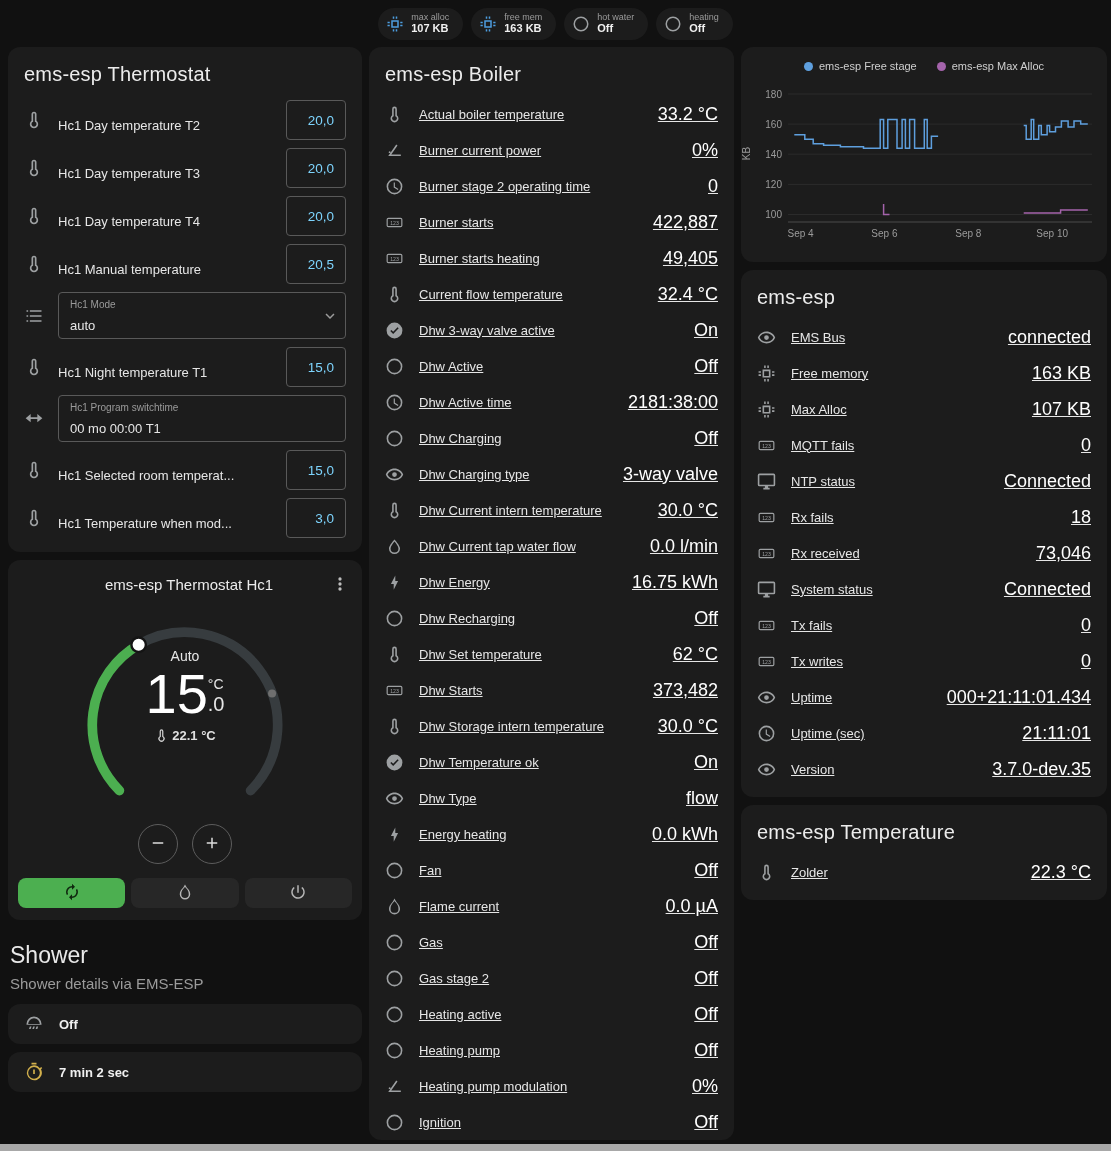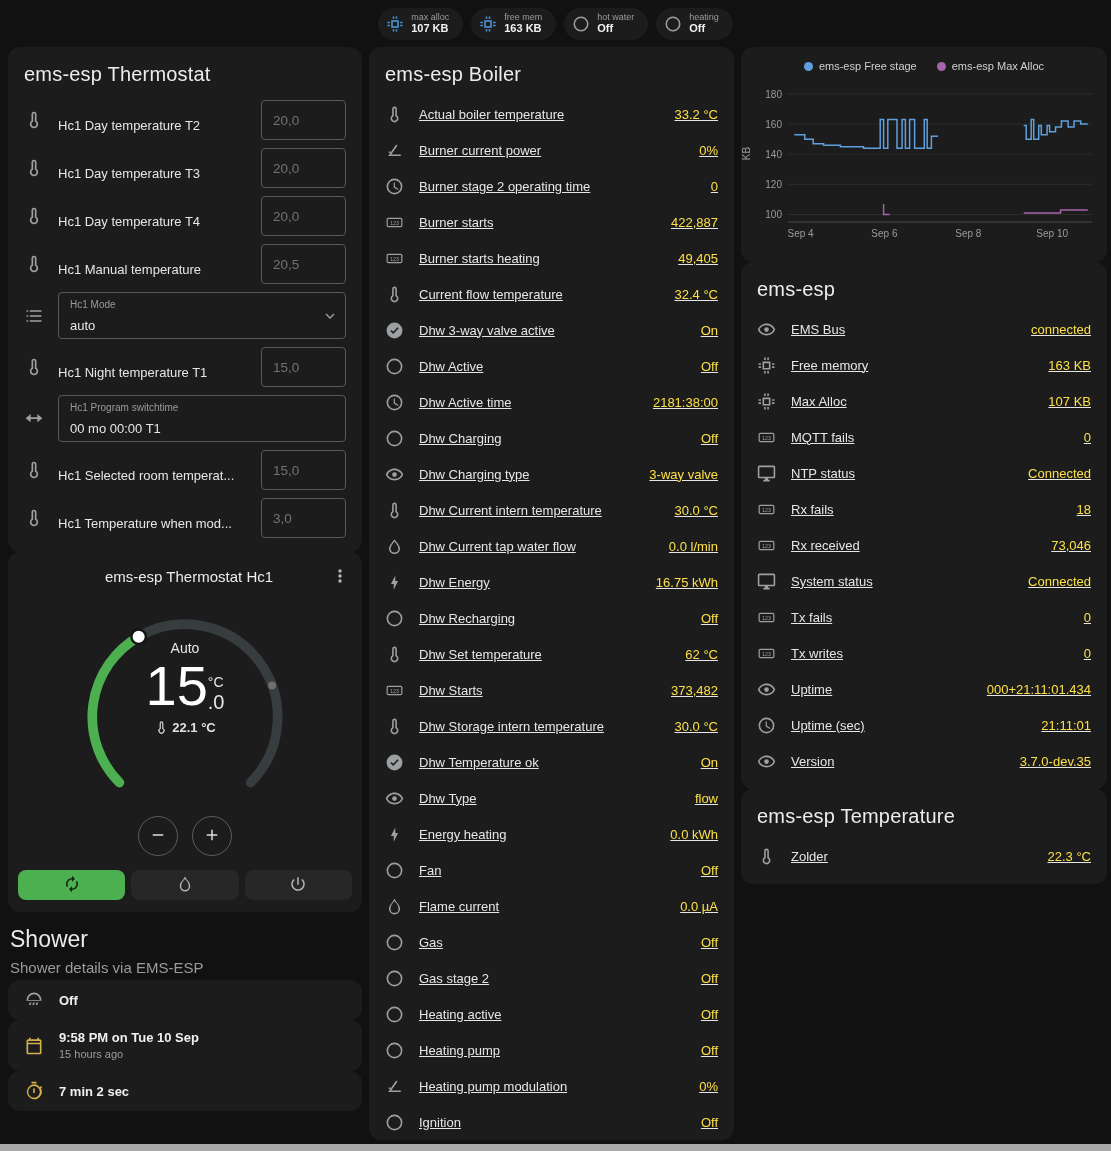--- a/index.html
+++ b/index.html
@@ -12,59 +12,59 @@
   .badges { display:flex; gap:8px; }
   .badge { display:flex; align-items:center; gap:7px; background:#1c1c1c; border-radius:18px; padding:4px 14px 4px 8px; height:32px; cursor:pointer; }
   .badge-icon { display:flex; width:18px; height:18px; }
   .badge-icon svg { width:18px; height:18px; }
   .badge-text { display:flex; flex-direction:column; line-height:1.15; }
   .badge-label { font-size:9px; color:#9b9b9b; }
   .badge-value { font-size:11px; font-weight:bold; color:#f1f1f1; }
 
   
   .cols { display:grid; grid-template-columns:354px 365px 366px; gap:7px; padding:0 8px; align-items:start; }
-  .col { display:flex; flex-direction:column; min-width:0; }
+  .col { display:flex; flex-direction:column; gap:8px; min-width:0; }
 
   .card { background:#1c1c1c; border-radius:12px; overflow:hidden; }
   .card-title { padding:16px 16px 10px 16px; font-size:20px; font-weight:500; color:#ececec; letter-spacing:.2px; }
 
   
   .row { display:flex; align-items:center; gap:14px; height:36px; padding:0 16px; cursor:pointer;text-decoration:underline; }
   .row .icon { display:flex; width:20px; color:#9da0a2; flex:none; }
   .row .icon svg { width:19px; height:19px; }
   .row .label { flex:1; font-size:13px; font-weight:500; color:#e6e6e6; white-space:nowrap; overflow:hidden; text-overflow:ellipsis; }
-  .row .value { font-size:13px; color:#fde047; white-space:nowrap; }
+  .row .value { font-size:18px; color:#ffffff; white-space:nowrap; }
 
   
   .t-rows { padding:4px 16px 14px 16px; display:flex; flex-direction:column; gap:8px; }
   .t-row { display:flex; align-items:center; gap:12px; min-height:40px; }
   .t-row .icon { display:flex; width:22px; color:#9da0a2; flex:none; }
   .t-row .icon svg { width:20px; height:20px; }
   .t-label { flex:1; font-size:13px; font-weight:500; color:#e6e6e6; white-space:nowrap; overflow:hidden; text-overflow:ellipsis;margin-top:10px; }
-  .num-box { width:85px; height:40px; border:1px solid #595959; border-radius:4px; display:flex; align-items:center; padding:0 11px; font-size:13.5px; color:#737373; cursor:text; flex:none; }
+  .num-box { width:60px; height:40px; border:1px solid #595959; border-radius:4px; display:flex; align-items:center; padding:0 11px; font-size:13.5px; color:#7dd3fc; cursor:text; flex:none;justify-content:flex-end; }
   .wide-box { flex:1; height:47px; border:1px solid #595959; border-radius:4px; position:relative; cursor:pointer; padding:6px 28px 5px 11px; display:flex; flex-direction:column; justify-content:space-between; min-width:0; }
   .box-label { font-size:10px; color:#9b9b9b; white-space:nowrap; }
   .box-value { font-size:13px; color:#e6e6e6; white-space:nowrap; }
   .chev { position:absolute; right:6px; top:14px; width:18px; color:#9b9b9b; }
   .chev svg { width:18px; height:18px; }
 
   
   .dial-head { display:flex; align-items:center; padding:14px 10px 0 16px; }
   .dial-title { flex:1; text-align:center; font-size:15px; font-weight:500; color:#ececec; padding-left:24px; }
   .kebab { width:22px; color:#bdbdbd; cursor:pointer; display:flex; }
   .kebab svg { width:20px; height:20px; }
   .dial-wrap { position:relative; height:268px; margin-top:2px; }
   .dial-svg { position:absolute; left:50%; top:0; transform:translateX(-50%); width:258px; height:258px; }
   .arc-bg { fill:none; stroke:#373c3f; stroke-width:12; stroke-linecap:round; }
   .arc-fg { fill:none; stroke:var(--accent-green); stroke-width:12; stroke-linecap:round; }
   .arc-handle { fill:#ffffff; stroke:#141414; stroke-width:3; }
   .arc-dot { fill:#6f6f6f; }
   .dial-center { position:absolute; left:50%; top:52px; transform:translateX(-50%); text-align:center; width:200px; }
   .dial-mode { font-size:14px; font-weight:500; color:#e6e6e6; margin-bottom:2px; }
-  .dial-temp { display:flex; justify-content:center; align-items:flex-end; color:#fff; }
+  .dial-temp { display:flex; justify-content:center; align-items:center; color:#fff; }
   .dial-temp .big { font-size:56px; font-weight:400; line-height:1; }
   .frac-col { display:flex; flex-direction:column; align-items:flex-start; padding-top:4px; }
   .frac-col .unit { font-size:14px; color:#e6e6e6; }
   .frac-col .frac { font-size:20px; color:#e6e6e6; line-height:1.2; }
   .dial-current { margin-top:6px; display:flex; justify-content:center; align-items:center; gap:3px; font-size:13px; font-weight:bold; color:#e0e0e0; }
   .dial-current .icon { display:flex; width:15px; color:#cfcfcf; }
   .dial-current .icon svg { width:15px; height:15px; }
   .dial-btns { position:absolute; left:50%; bottom:0; transform:translateX(-50%); display:flex; gap:14px; }
   .round-btn { width:40px; height:40px; border-radius:50%; border:1px solid #5c5c5c; background:transparent; color:#dcdcdc; display:flex; align-items:center; justify-content:center; cursor:pointer; }
   .round-btn svg { width:18px; height:18px; }
@@ -350,31 +350,20 @@
 
       <div class="card mini">
         <span class="icon">
             <svg viewBox="0 0 24 24">
               <path fill="currentColor" d="M12 5a7 7 0 0 1 7 7H5a7 7 0 0 1 7-7m0-2a9 9 0 0 0-9 9v1h18v-1a9 9 0 0 0-9-9ZM7 15l-1 3h2l1-3H7m4 0-1 3h2l1-3h-2m4 0-1 3h2l1-3h-2Z"></path>
             </svg>
           </span>
         <span class="mini-main">Off</span>
       </div>
 
-      <div class="card mini">
-        <span class="icon amber">
-            <svg viewBox="0 0 24 24">
-              <path fill="currentColor" d="M19 4h-1V2h-2v2H8V2H6v2H5a2 2 0 0 0-2 2v14a2 2 0 0 0 2 2h14a2 2 0 0 0 2-2V6a2 2 0 0 0-2-2Zm0 16H5V10h14v10ZM5 8V6h14v2H5Z"></path>
-            </svg>
-          </span>
-        <span class="mini-col">
-          <span class="mini-main">9:58 PM on Tue 10 Sep</span>
-          <span class="mini-sub">15 hours ago</span>
-        </span>
-      </div>
 
       <div class="card mini">
         <span class="icon amber">
             <svg viewBox="0 0 24 24">
               <path fill="currentColor" d="M9 1h6v2H9V1m10 6.4 1.5-1.5 1.4 1.4-1.5 1.5A9 9 0 1 1 12 4c1.6 0 3.2.4 4.5 1.2L19 7.4M12 20a7 7 0 1 0 0-14 7 7 0 0 0 0 14m-1-11h2v5.3h-2Z"></path>
             </svg>
           </span>
         <span class="mini-main">7 min 2 sec</span>
       </div>
 

